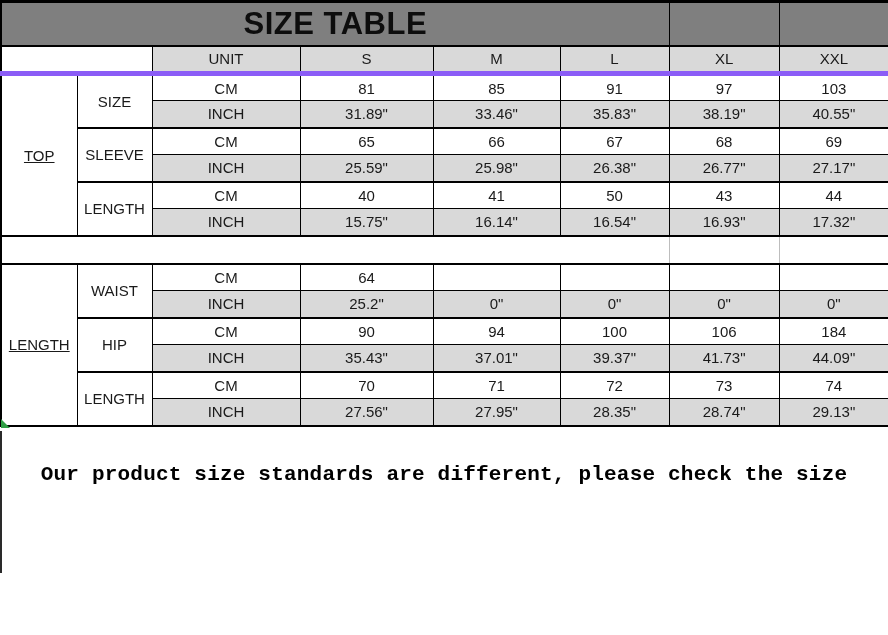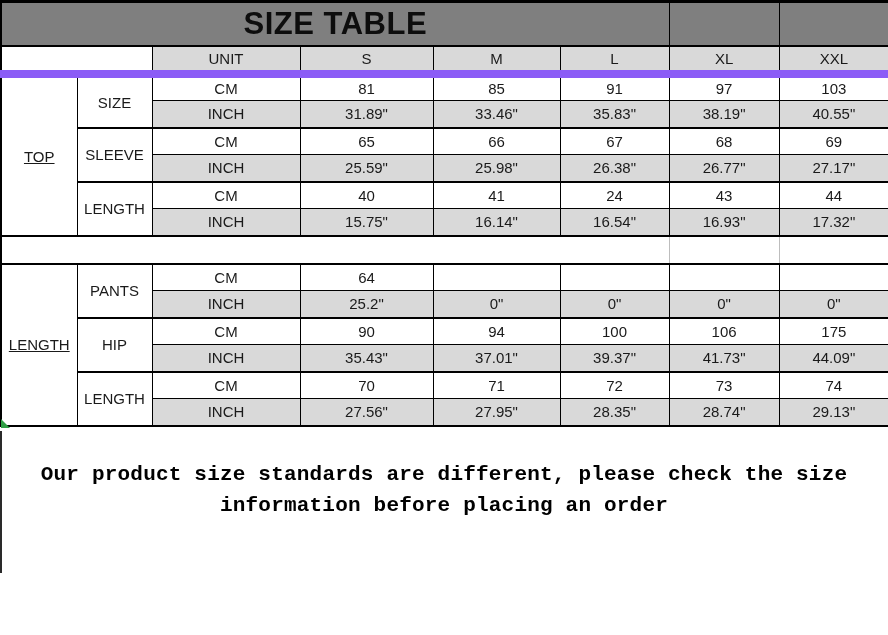--- a/index.html
+++ b/index.html
@@ -35,21 +35,21 @@
   }
   td.title-cell {
     font-size: 31px;
     font-weight: bold;
     letter-spacing: 0.5px;
     color: #0d0d0d;
   }
   tr.unit-row td {
     height: 28px;
     background: #d9d9d9;
-    border-bottom: 8px solid #8b5cf6;
+    border-bottom: 5px solid #8b5cf6;
   }
   tr.unit-row td.corner-blank { background: #ffffff; }
   tr.row-cm td { height: 27px; border-top: 2px solid #000; background: #ffffff; }
   tr.row-inch td { height: 27px; border-bottom: 2px solid #000; background: #d9d9d9; }
   td.cat-cell {
     background: #d9d9d9;
     border-top: 2px solid #000;
     border-bottom: 2px solid #000;
     text-decoration: underline;
   }
@@ -163,42 +163,42 @@
       <td>26.38"</td>
       <td>26.77"</td>
       <td>27.17"</td>
     </tr>
 
     <tr class="row-cm">
       <td rowspan="2" class="measure-cell">LENGTH</td>
       <td>CM</td>
       <td>40</td>
       <td>41</td>
-      <td>24</td>
+      <td>50</td>
       <td>43</td>
       <td>44</td>
     </tr>
     <tr class="row-inch">
       <td>INCH</td>
       <td>15.75"</td>
       <td>16.14"</td>
       <td>16.54"</td>
       <td>16.93"</td>
       <td>17.32"</td>
     </tr>
 
     <tr class="sep-row">
       <td colspan="6"></td>
       <td class="sep-right"></td>
       <td class="sep-right"></td>
     </tr>
 
     <tr class="row-cm">
       <td rowspan="6" class="cat-cell">LENGTH</td>
-      <td rowspan="2" class="measure-cell">PANTS</td>
+      <td rowspan="2" class="measure-cell">WAIST</td>
       <td>CM</td>
       <td>64</td>
       <td></td>
       <td></td>
       <td></td>
       <td></td>
     </tr>
     <tr class="row-inch">
       <td>INCH</td>
       <td>25.2"</td>
@@ -208,21 +208,21 @@
       <td>0"</td>
     </tr>
 
     <tr class="row-cm">
       <td rowspan="2" class="measure-cell">HIP</td>
       <td>CM</td>
       <td>90</td>
       <td>94</td>
       <td>100</td>
       <td>106</td>
-      <td>175</td>
+      <td>184</td>
     </tr>
     <tr class="row-inch">
       <td>INCH</td>
       <td>35.43"</td>
       <td>37.01"</td>
       <td>39.37"</td>
       <td>41.73"</td>
       <td>44.09"</td>
     </tr>
 
@@ -246,17 +246,16 @@
   </tbody>
     </table>
 
   <div class="corner-marker"></div>
 
   <div class="left-edge-line"></div>
 
   <div class="note-area">
     <div class="note-text">
       <span style="display:block">Our product size standards are different, please check the size</span>
-      <span style="display:block">information before placing an order</span>
     </div>
   </div>
 
 </div>
 
 </body></html>

